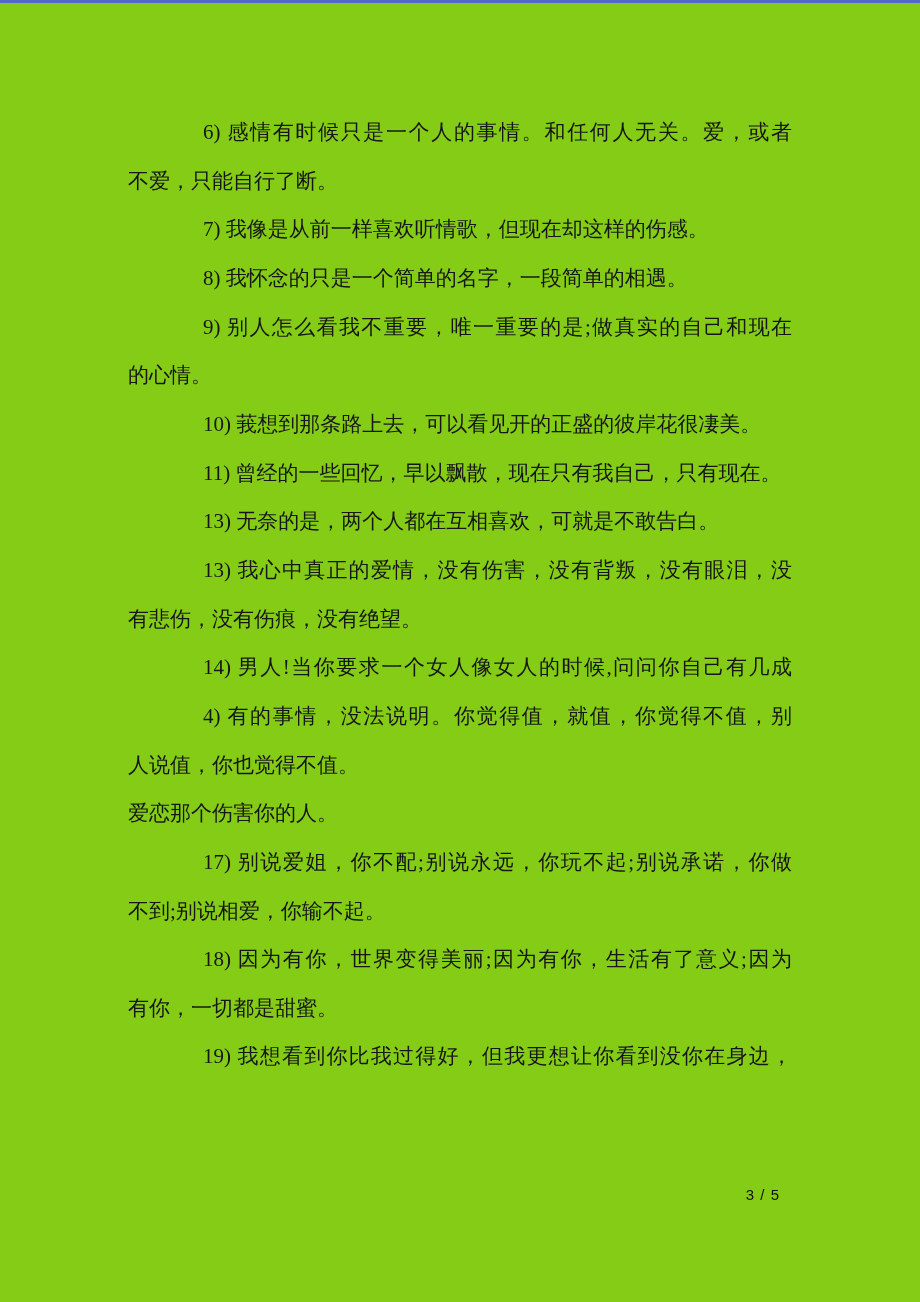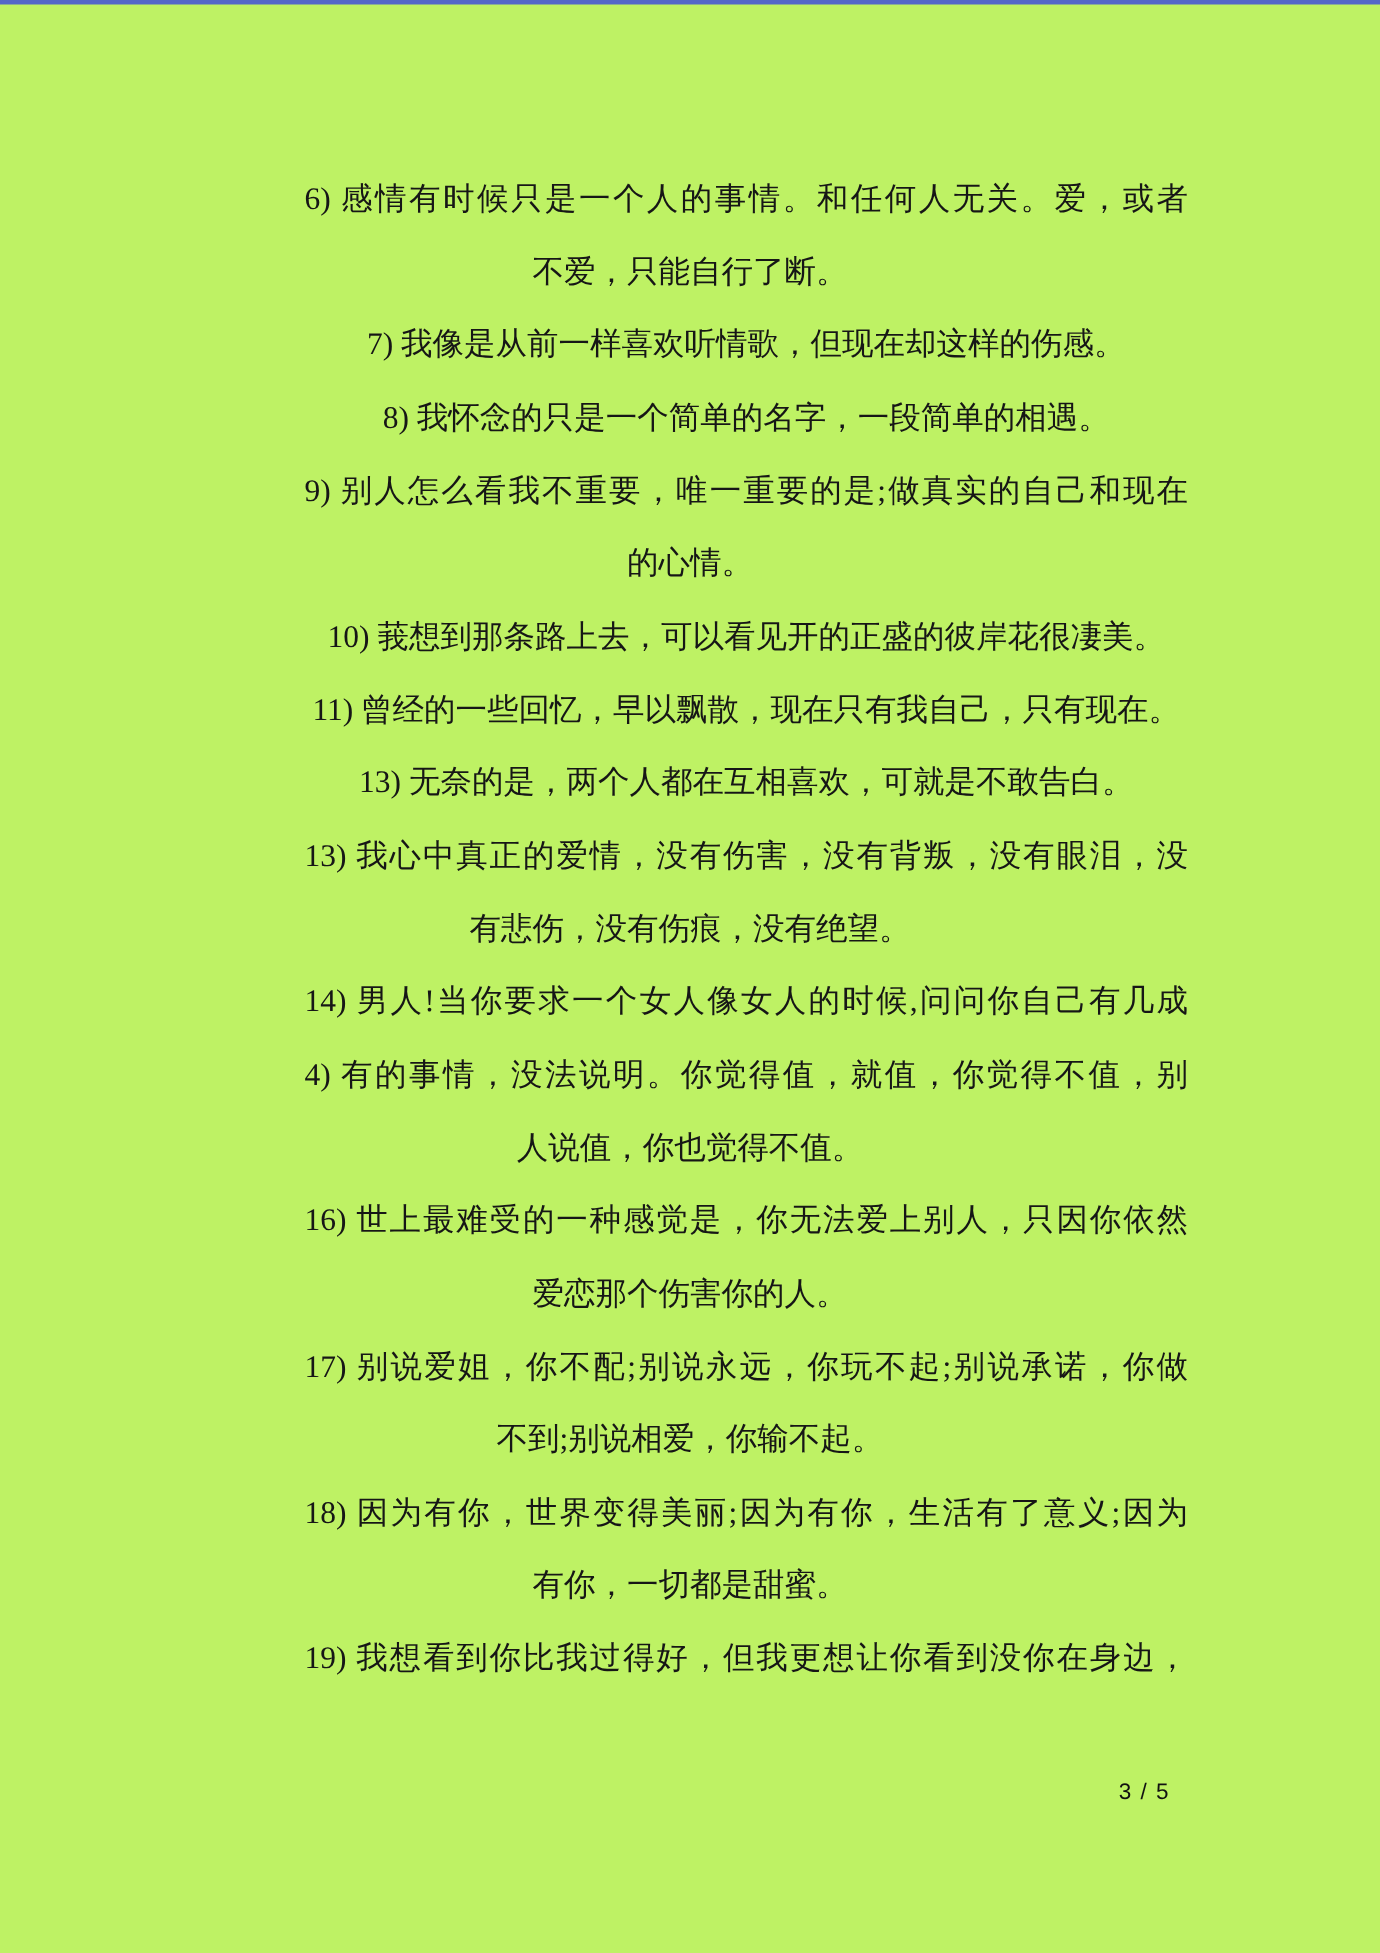--- a/index.html
+++ b/index.html
@@ -4,21 +4,21 @@
 <style>
   html, body {
     margin: 0;
     padding: 0;
     background: #ffffff;
   }
   .page {
     position: relative;
     width: 920px;
     height: 1302px;
-    background: #bef264;
+    background: #84cc16;
     overflow: hidden;
     font-family: "Liberation Serif", "DejaVu Serif", serif;
   }
   .top-rule {
     position: absolute;
     top: 0;
     left: 0;
     right: 0;
     height: 3px;
     background: #5468c8;
@@ -27,21 +27,21 @@
     position: absolute;
     left: 128px;
     top: 108px;
     width: 664px;
     color: #161616;
     font-size: 21px;
   }
   .line {
     height: 48.66px;
     line-height: 48.66px;
-    text-align: center;
+    text-align: left;
     overflow: visible;
   }
   .line.first {
     text-indent: 75px;
   }
   .line.fill {
     text-align: justify;
     text-align-last: justify;
   }
   .page-footer {
@@ -68,21 +68,20 @@
       <div class="line first fill">9) 别人怎么看我不重要，唯一重要的是;做真实的自己和现在</div>
       <div class="line">的心情。</div>
       <div class="line first">10) 莪想到那条路上去，可以看见开的正盛的彼岸花很凄美。</div>
       <div class="line first">11) 曾经的一些回忆，早以飘散，现在只有我自己，只有现在。</div>
       <div class="line first">13) 无奈的是，两个人都在互相喜欢，可就是不敢告白。</div>
       <div class="line first fill">13) 我心中真正的爱情，没有伤害，没有背叛，没有眼泪，没</div>
       <div class="line">有悲伤，没有伤痕，没有绝望。</div>
       <div class="line first fill">14) 男人!当你要求一个女人像女人的时候,问问你自己有几成</div>
       <div class="line first fill">4) 有的事情，没法说明。你觉得值，就值，你觉得不值，别</div>
       <div class="line">人说值，你也觉得不值。</div>
-      <div class="line first fill">16) 世上最难受的一种感觉是，你无法爱上别人，只因你依然</div>
       <div class="line">爱恋那个伤害你的人。</div>
       <div class="line first fill">17) 别说爱姐，你不配;别说永远，你玩不起;别说承诺，你做</div>
       <div class="line">不到;别说相爱，你输不起。</div>
       <div class="line first fill">18) 因为有你，世界变得美丽;因为有你，生活有了意义;因为</div>
       <div class="line">有你，一切都是甜蜜。</div>
       <div class="line first fill">19) 我想看到你比我过得好，但我更想让你看到没你在身边，</div>
     </div>
   <div class="page-footer">3 / 5</div>
 </div>
 

